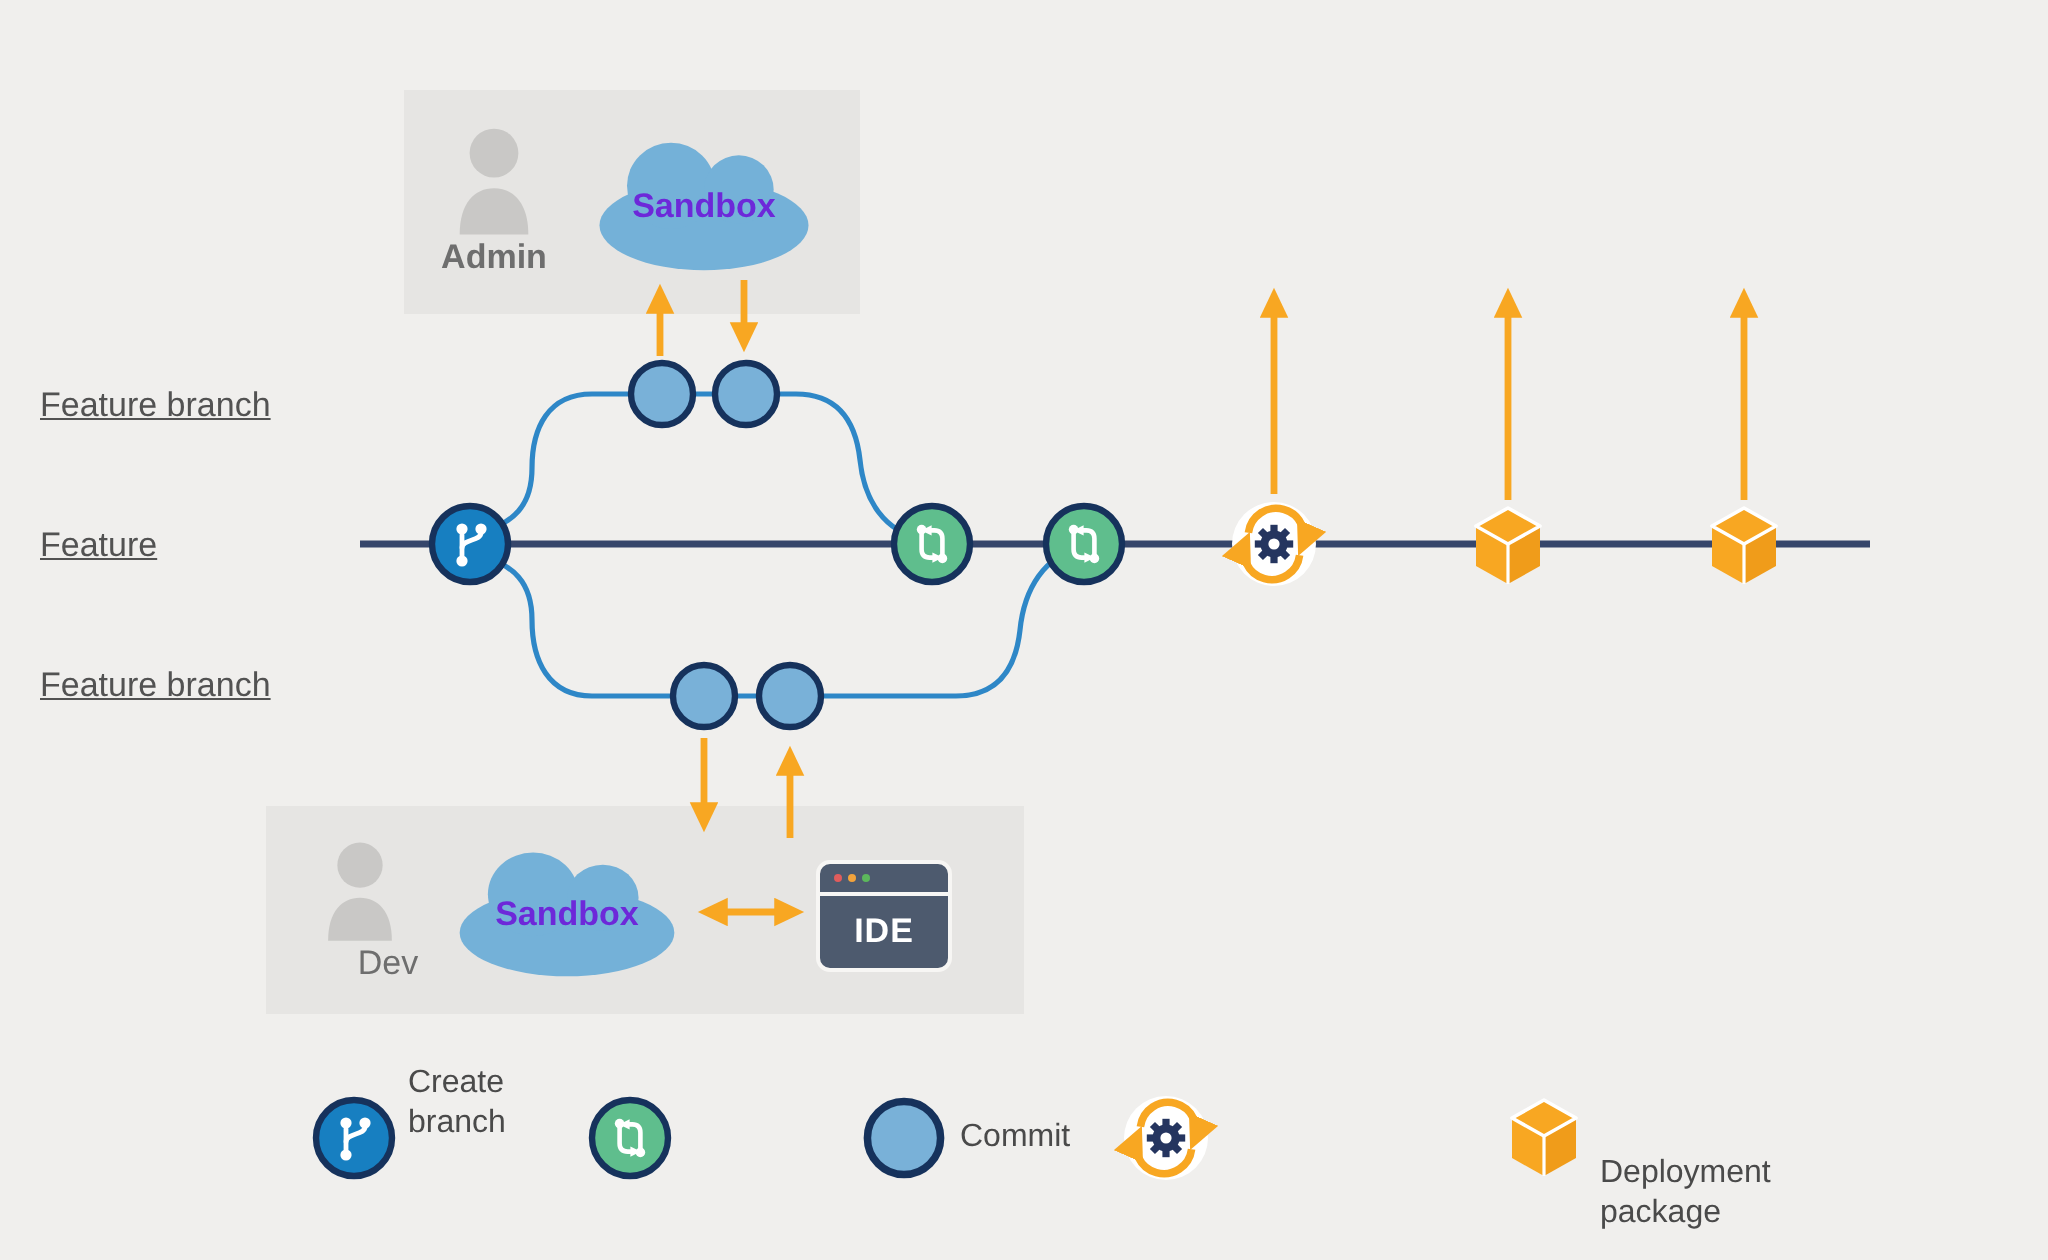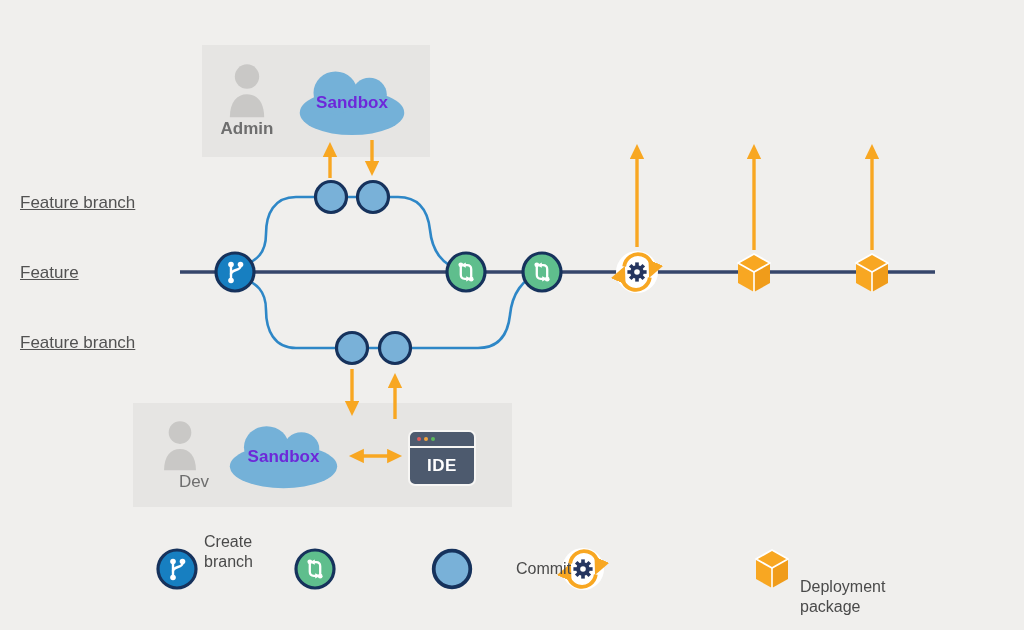--- a/index.html
+++ b/index.html
@@ -173,16 +173,16 @@
   <div class="ide" style="left:408px;top:430px;width:68px;height:56px;">
     <div class="ide-titlebar">
       <span class="ide-dot red"></span>
       <span class="ide-dot yellow"></span>
       <span class="ide-dot green"></span>
     </div>
     <div class="ide-body">IDE</div>
   </div>
 
   <div class="legend-label" style="left:204px;top:530px;width:62px;height:44px;">Create branch</div>
-  <div class="legend-label" style="left:480px;top:547px;width:70px;height:44px;margin-left:36px;">Commit</div>
+  <div class="legend-label" style="left:480px;top:547px;width:70px;height:44px;">Commit</div>
   <div class="legend-label" style="left:800px;top:547px;width:112px;height:44px;margin-top:28px;">Deployment package</div>
 
 </div>
 
 </body></html>

